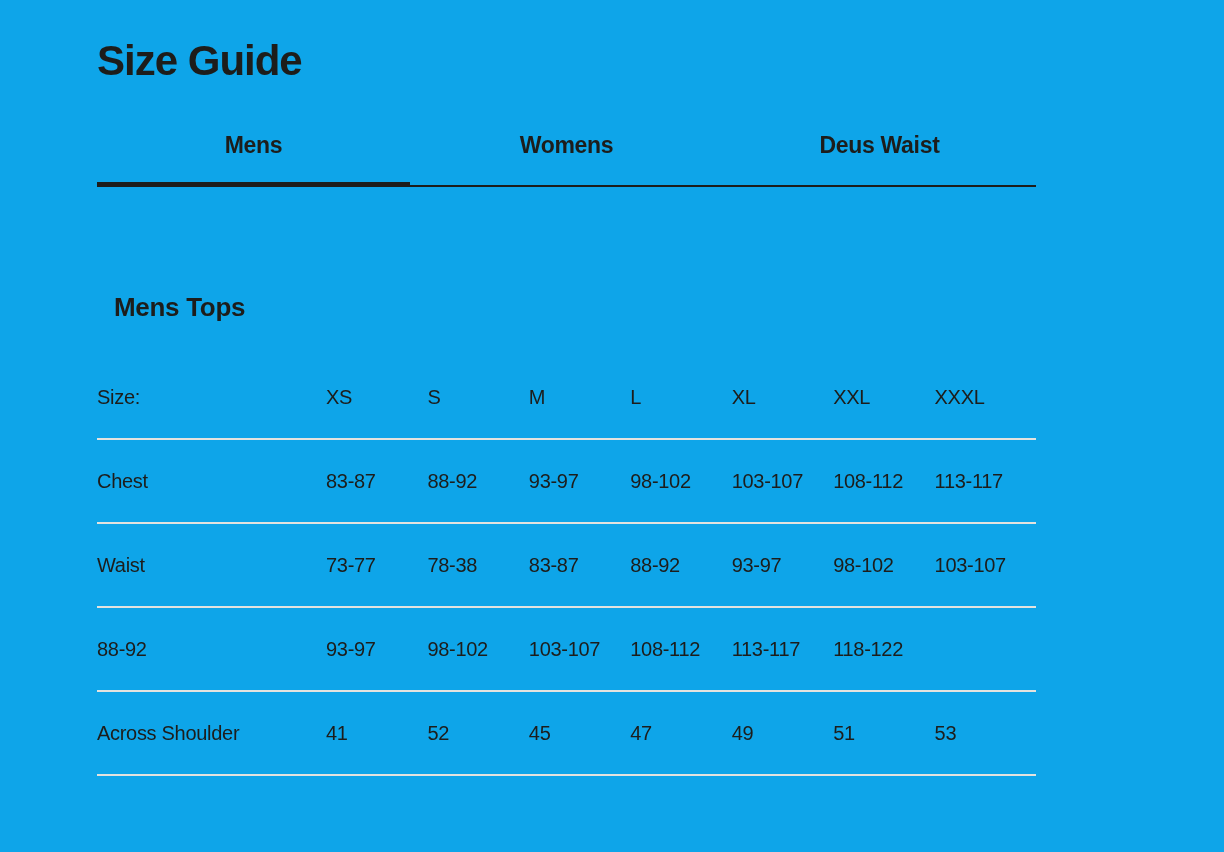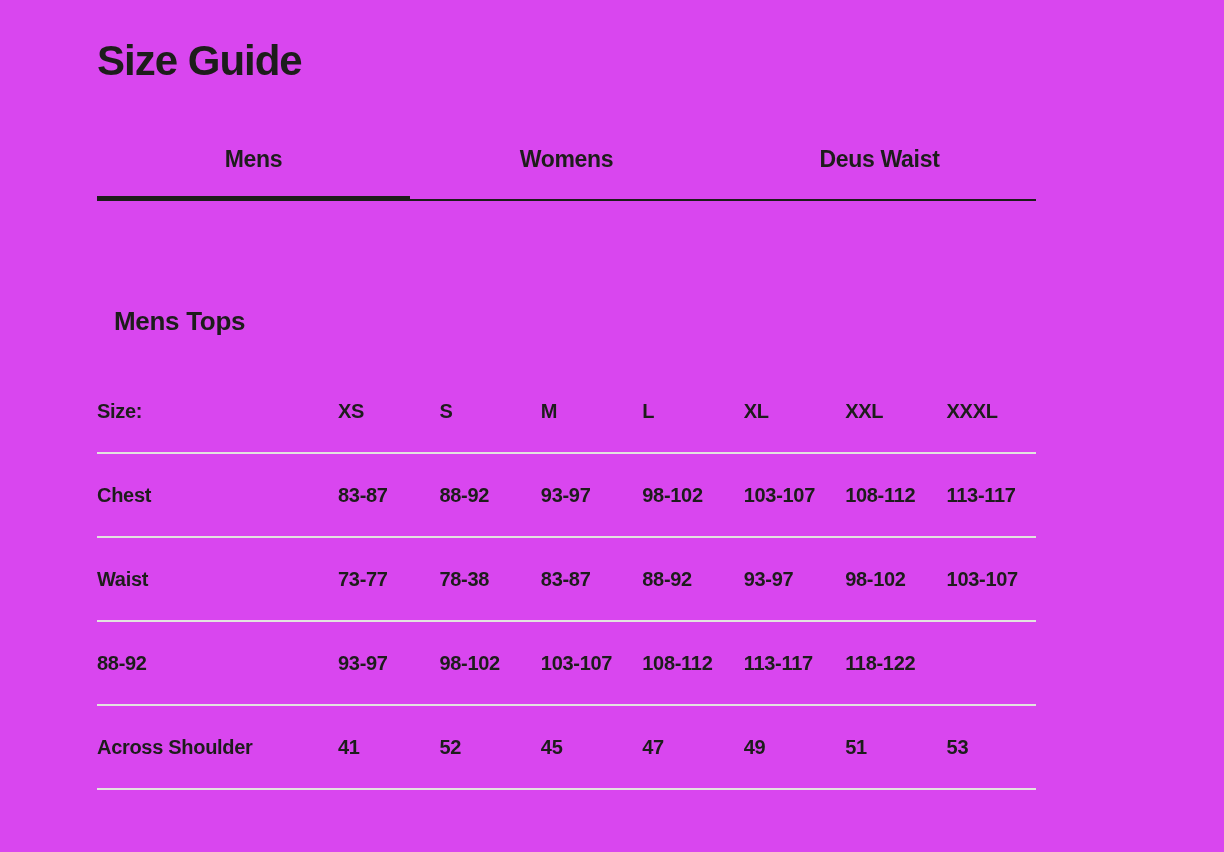--- a/index.html
+++ b/index.html
@@ -7,37 +7,37 @@
     padding: 0;
     background: #ffffff;
     font-family: "Liberation Sans", sans-serif;
     color: #1d1d1b;
   }
   .page {
     position: relative;
     width: 1224px;
     height: 852px;
     overflow: hidden;
-    background: #d946ef;
+    background: #0ea5e9;
   }
   .container {
     width: 939px;
     margin-left: 97px;
     padding-top: 36px;
   }
   .page-title {
     margin: 0;
     font-size: 42px;
     line-height: 50px;
     font-weight: 700;
     letter-spacing: -1px;
   }
   .tabs {
     display: flex;
-    margin-top: 60px;
+    margin-top: 46px;
     border-bottom: 2px solid #1d1d1b;
   }
   .tab {
     position: relative;
     flex: 1 1 0;
     text-align: center;
     font-size: 23px;
     font-weight: 700;
     letter-spacing: -0.3px;
     padding-bottom: 26px;
@@ -62,23 +62,22 @@
   .size-table {
     margin-top: 33px;
   }
   .t-row {
     display: grid;
     grid-template-columns: 229px repeat(7, 1fr);
     align-items: center;
     height: 82px;
     border-bottom: 2px solid #e3e3df;
     font-size: 20px;
-    font-weight: 700;
+    font-weight: 400;
     letter-spacing: -0.3px;
-    gap: 12px;
   }
   .t-row .cell {
     white-space: nowrap;
   }
 </style>
 </head>
 <body>
 
 <div class="page">
   <div class="container">

